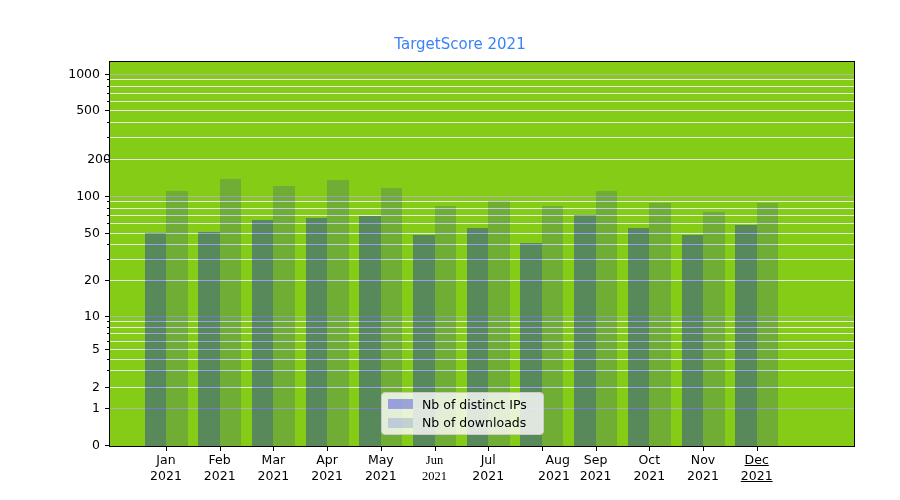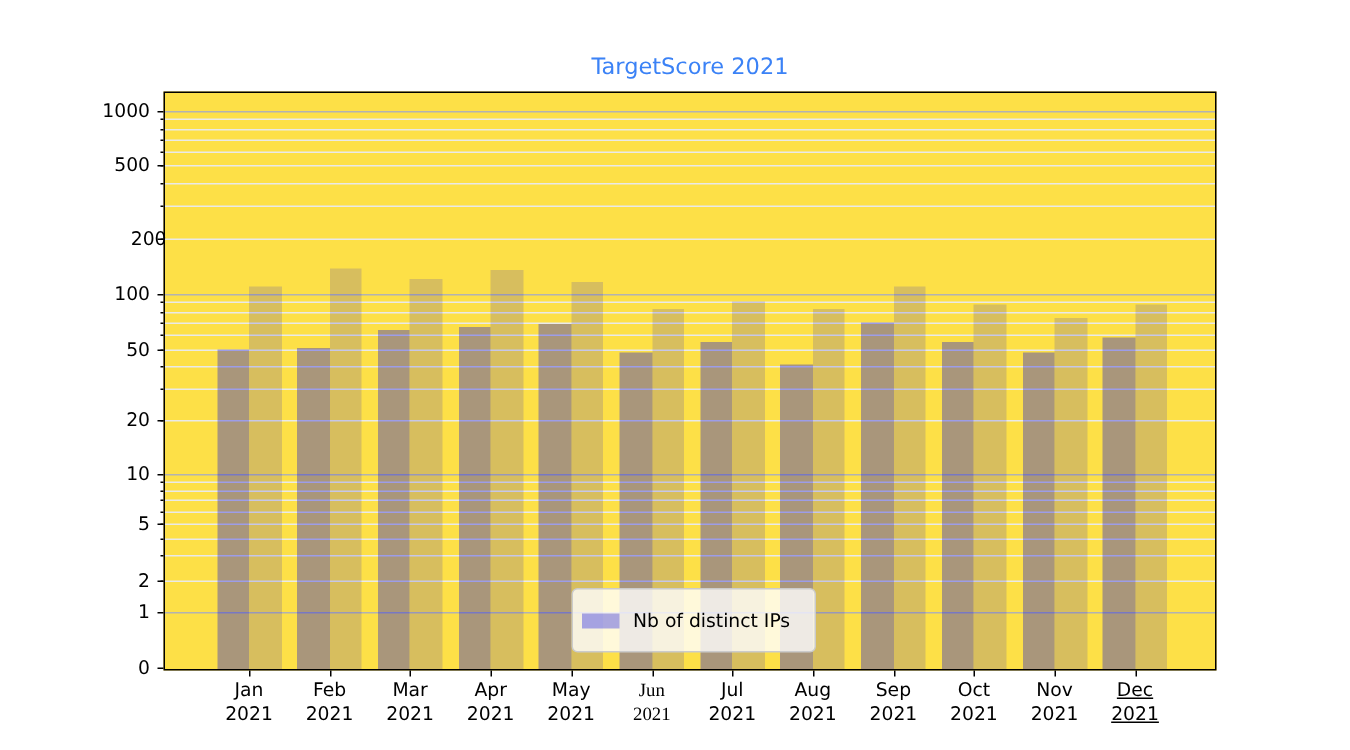--- a/index.html
+++ b/index.html
@@ -7,21 +7,21 @@
     position:relative;width:900px;height:500px;background:#ffffff;
     font-family:"DejaVu Sans","Liberation Sans",sans-serif;color:#000;
     overflow:hidden;
   }
   .title{
     position:absolute;left:110px;top:35px;width:700px;text-align:center;
     font-size:15px;color:#3b82f6;
   }
   .plot{
     position:absolute;left:109px;top:61px;width:700px;height:384px;
-    border:1px solid #000;background:#fde047;
+    border:1px solid #000;background:#84cc16;padding-left:44px;
   }
   .layer{position:absolute;left:0;top:0;width:100%;height:100%;}
   .gridline{position:absolute;left:0;width:100%;height:1px;}
   .bar{position:absolute;}
   .ylabel{
     position:absolute;left:0;width:100px;text-align:right;
     font-size:12.5px;line-height:16px;color:#000;
   }
   .ytick{position:absolute;height:1px;background:#000;}
   .xtick{position:absolute;width:1px;height:4px;background:#000;top:447px;}
@@ -98,20 +98,24 @@
         <div class="bar" style="left: 431.9px; width: 21.5px; top: 144.293px; height: 239.707px; background: rgba(0, 0, 230, 0.15);"></div>
         <div class="bar" style="left: 485.6px; width: 21.5px; top: 128.654px; height: 255.346px; background: rgba(0, 0, 230, 0.15);"></div>
         <div class="bar" style="left: 539.3px; width: 21.5px; top: 140.524px; height: 243.476px; background: rgba(0, 0, 230, 0.15);"></div>
         <div class="bar" style="left: 593px; width: 21.5px; top: 149.773px; height: 234.227px; background: rgba(0, 0, 230, 0.15);"></div>
         <div class="bar" style="left: 646.7px; width: 21.5px; top: 140.524px; height: 243.476px; background: rgba(0, 0, 230, 0.15);"></div>
       </div>
     <div class="legend" id="legend">
         <div class="legend-row">
           <div class="legend-swatch" style="background: rgba(0, 0, 230, 0.33);"></div>
           <div class="legend-label">Nb of distinct IPs</div>
+        </div>
+        <div class="legend-row">
+          <div class="legend-swatch" style="background: rgba(0, 0, 230, 0.15);"></div>
+          <div class="legend-label">Nb of downloads</div>
         </div>
       </div>
   </div>
   <div id="yaxis">
       <div class="ylabel" style="top: 66px;">1000</div>
       <div class="ytick" style="left: 105px; width: 4px; top: 74px;"></div>
       <div class="ylabel" style="top: 102px;">500</div>
       <div class="ytick" style="left: 105px; width: 4px; top: 110px;"></div>
       <div class="ylabel" style="top: 151px; margin-left: 11px;">200</div>
       <div class="ytick" style="left: 105px; width: 4px; top: 159px;"></div>
@@ -186,21 +190,21 @@
       <div class="xlabel" style="left: 406.5px; font-family: Liberation Serif, serif;">
         <div>Jun</div>
         <div>2021</div>
       </div>
       <div class="xtick" style="left: 488.2px;"></div>
       <div class="xlabel" style="left: 460.2px;">
         <div>Jul</div>
         <div>2021</div>
       </div>
       <div class="xtick" style="left: 541.9px;"></div>
-      <div class="xlabel" style="left: 513.9px;">
+      <div class="xlabel" style="left: 513.9px; text-align: right;">
         <div>Aug</div>
         <div>2021</div>
       </div>
       <div class="xtick" style="left: 595.6px;"></div>
       <div class="xlabel" style="left: 567.6px;">
         <div>Sep</div>
         <div>2021</div>
       </div>
       <div class="xtick" style="left: 649.3px;"></div>
       <div class="xlabel" style="left: 621.3px;">

